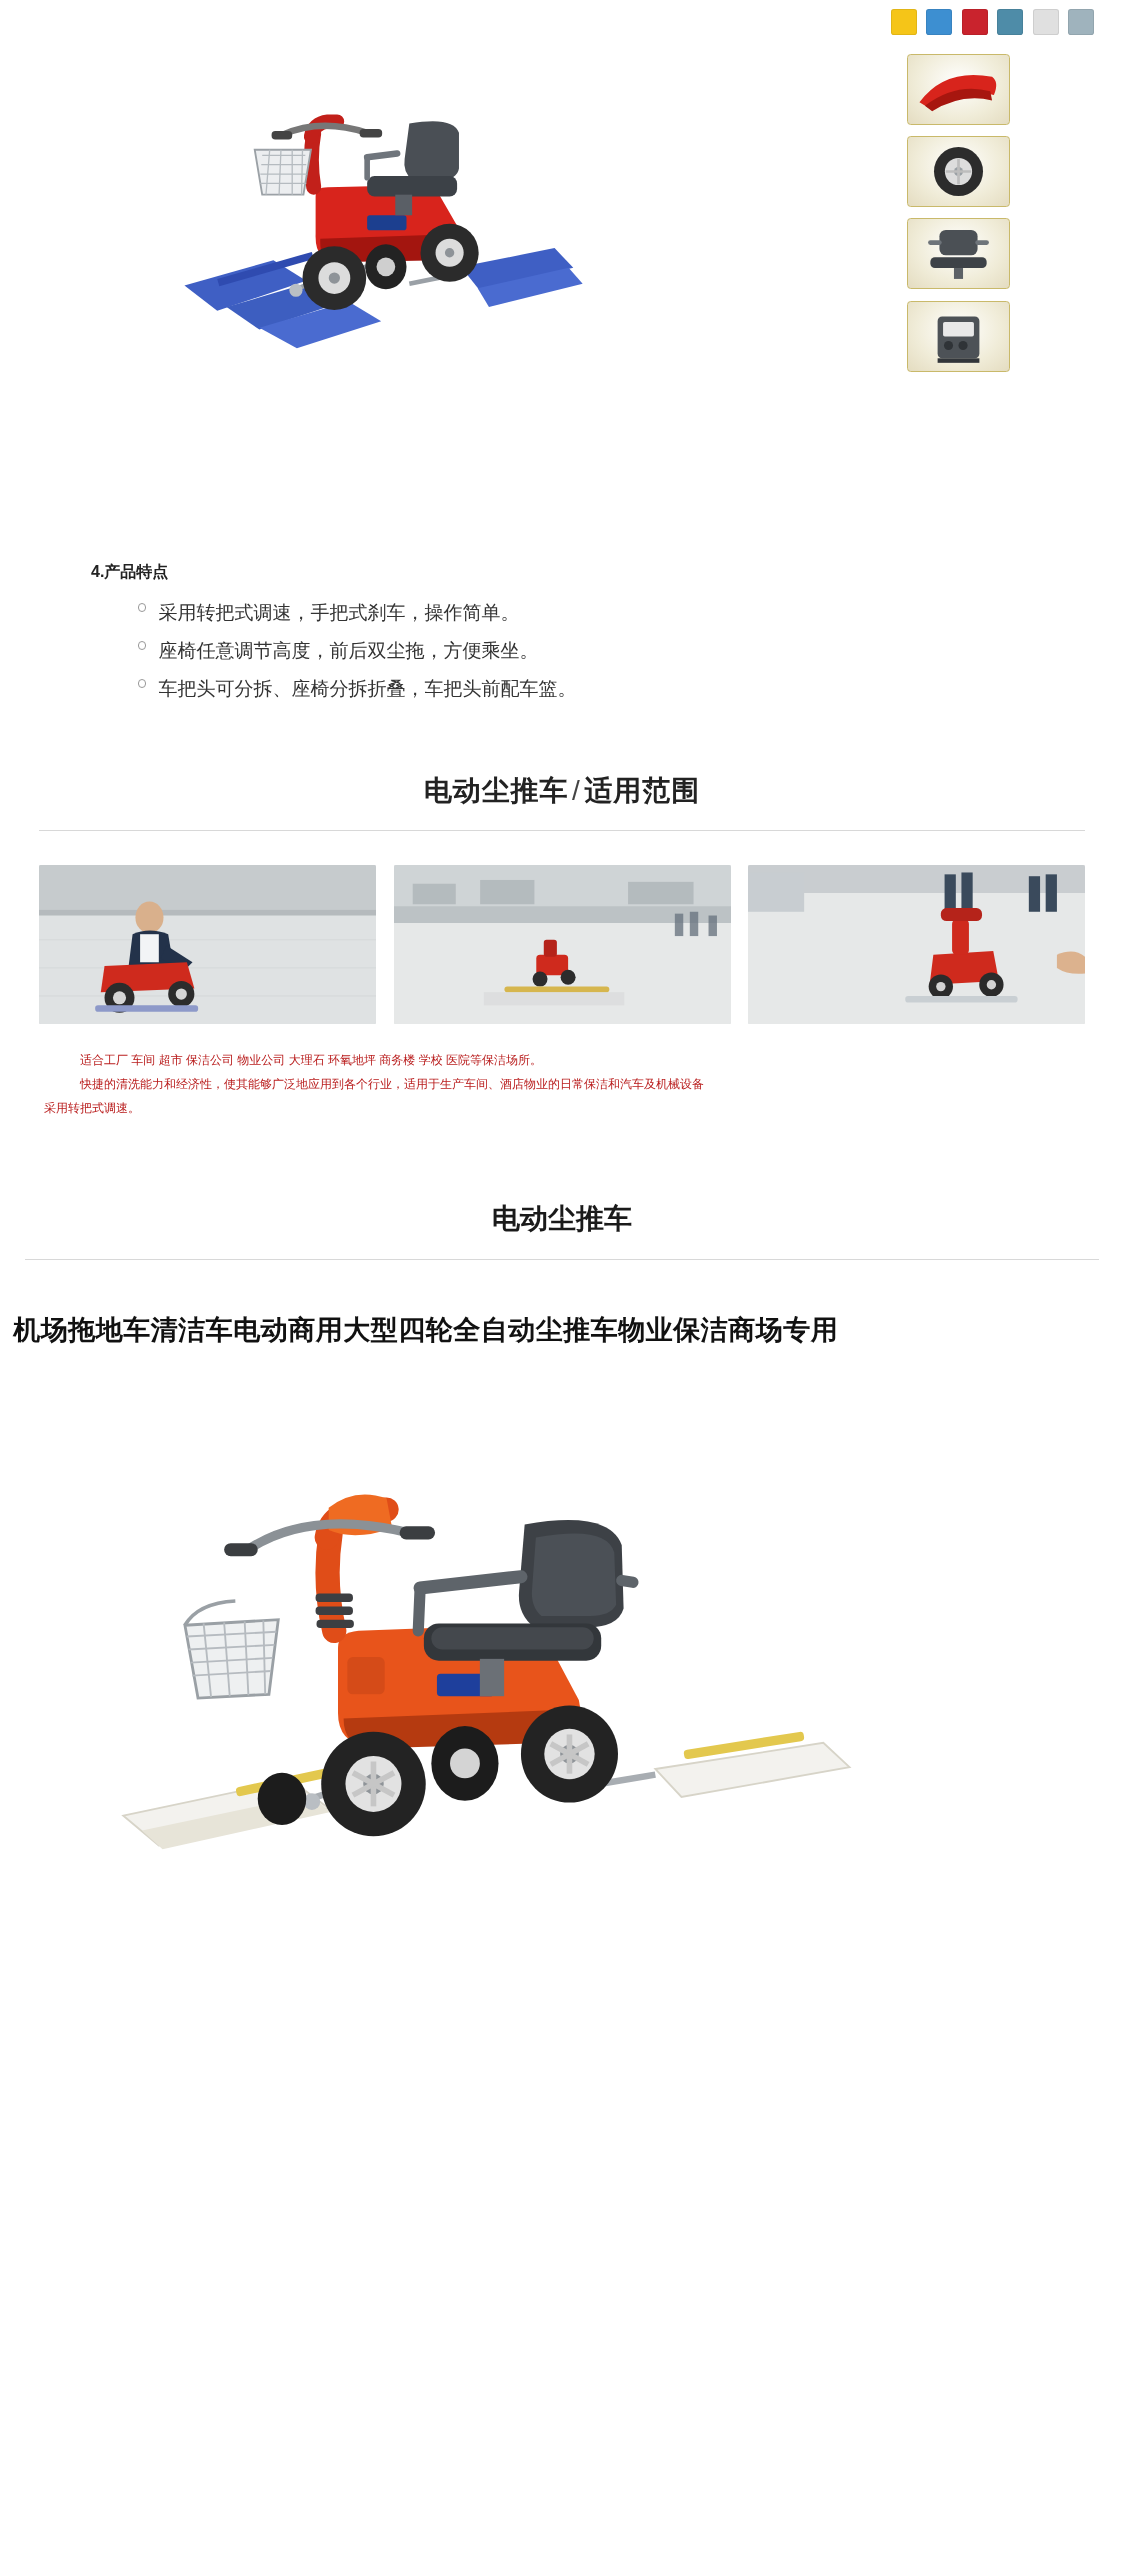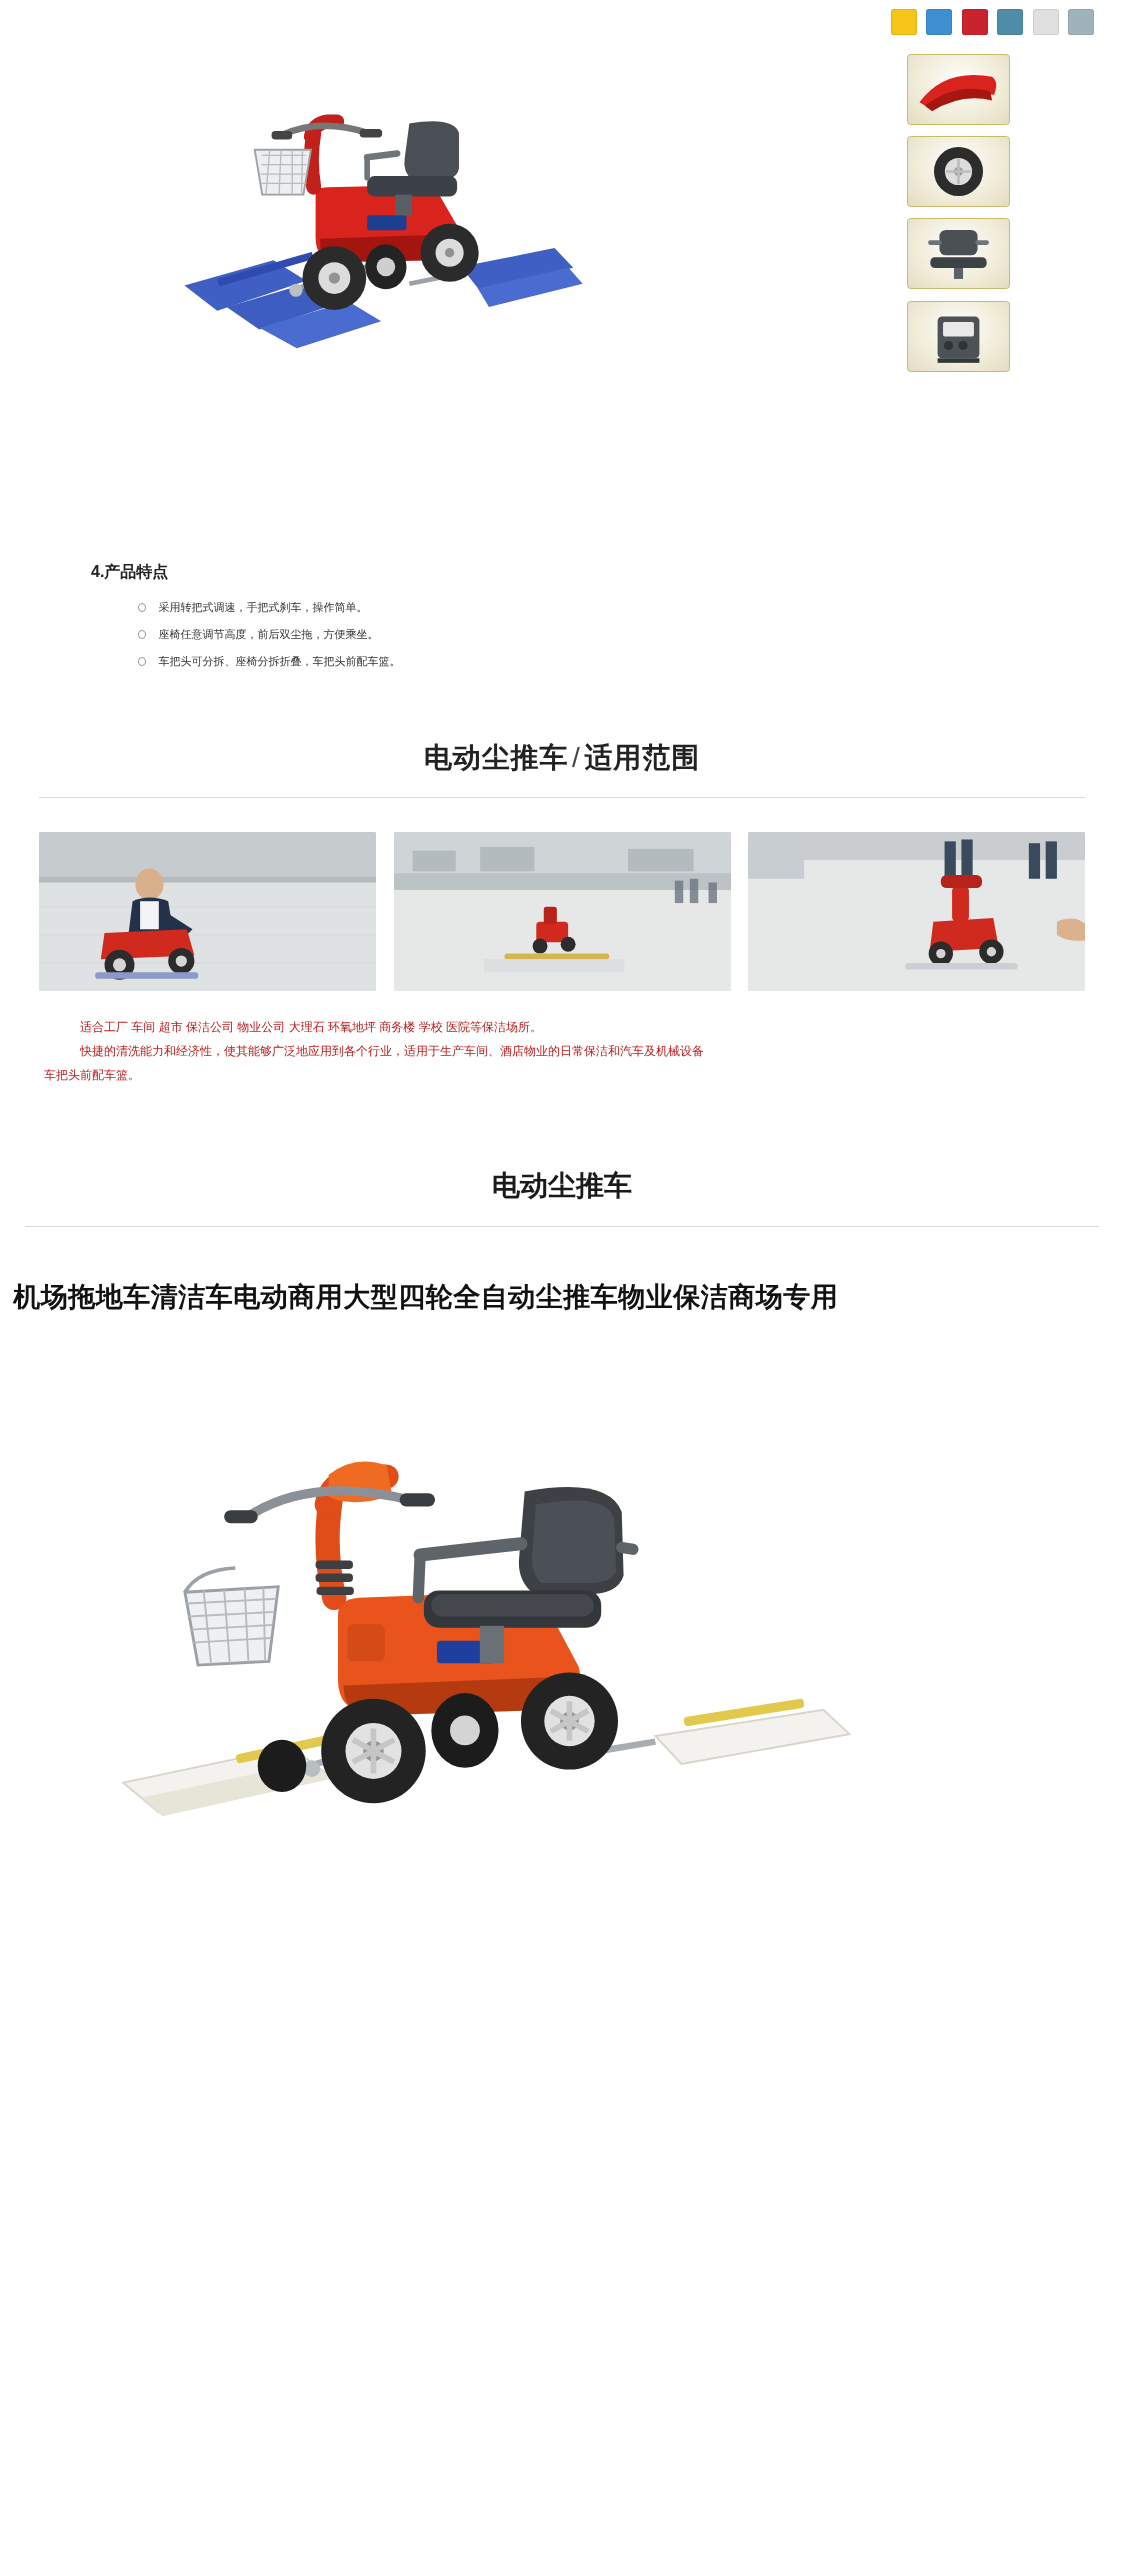--- a/index.html
+++ b/index.html
@@ -75,21 +75,21 @@
   .features h3 {
     font-size: 16px;
     font-weight: bold;
     color: #222;
     margin: 0 0 17px 89px;
   }
   .feature-item {
     display: flex;
     align-items: flex-start;
     margin: 0 0 12px 136px;
-    font-size: 11px;
+    font-size: 19px;
     color: #333;
   }
   .bullet-circle {
     width: 8.4px;
     height: 8.4px;
     border: 0.9px solid #999;
     border-radius: 50%;
     margin-right: 12px;
     margin-top: 3.7px;
     flex: 0 0 auto;
@@ -403,21 +403,21 @@
         <rect x="168" y="140" width="120" height="7" rx="3" fill="#c9cfd3"></rect>
 
         <path d="M330 96 Q348 88 360 98 L360 116 Q342 118 330 110 Z" fill="#dcb28e"></path>
       </svg>
     </div>
   </div>
 
   <div class="para">
     <span class="indent">适合工厂 车间 超市 保洁公司 物业公司 大理石 环氧地坪 商务楼 学校 医院等保洁场所。</span>
     <span class="indent2">快捷的清洗能力和经济性，使其能够广泛地应用到各个行业，适用于生产车间、酒店物业的日常保洁和汽车及机械设备</span>
-    <span>车把头前配车篮。</span>
+    <span>采用转把式调速。</span>
   </div>
 
   <div class="mid-title">电动尘推车</div>
   <div class="rule2"></div>
 
   <div class="product-name">机场拖地车清洁车电动商用大型四轮全自动尘推车物业保洁商场专用</div>
 
   <div class="big-shot">
     <svg class="fill" viewBox="0 0 1200 600" xmlns="http://www.w3.org/2000/svg">
 

